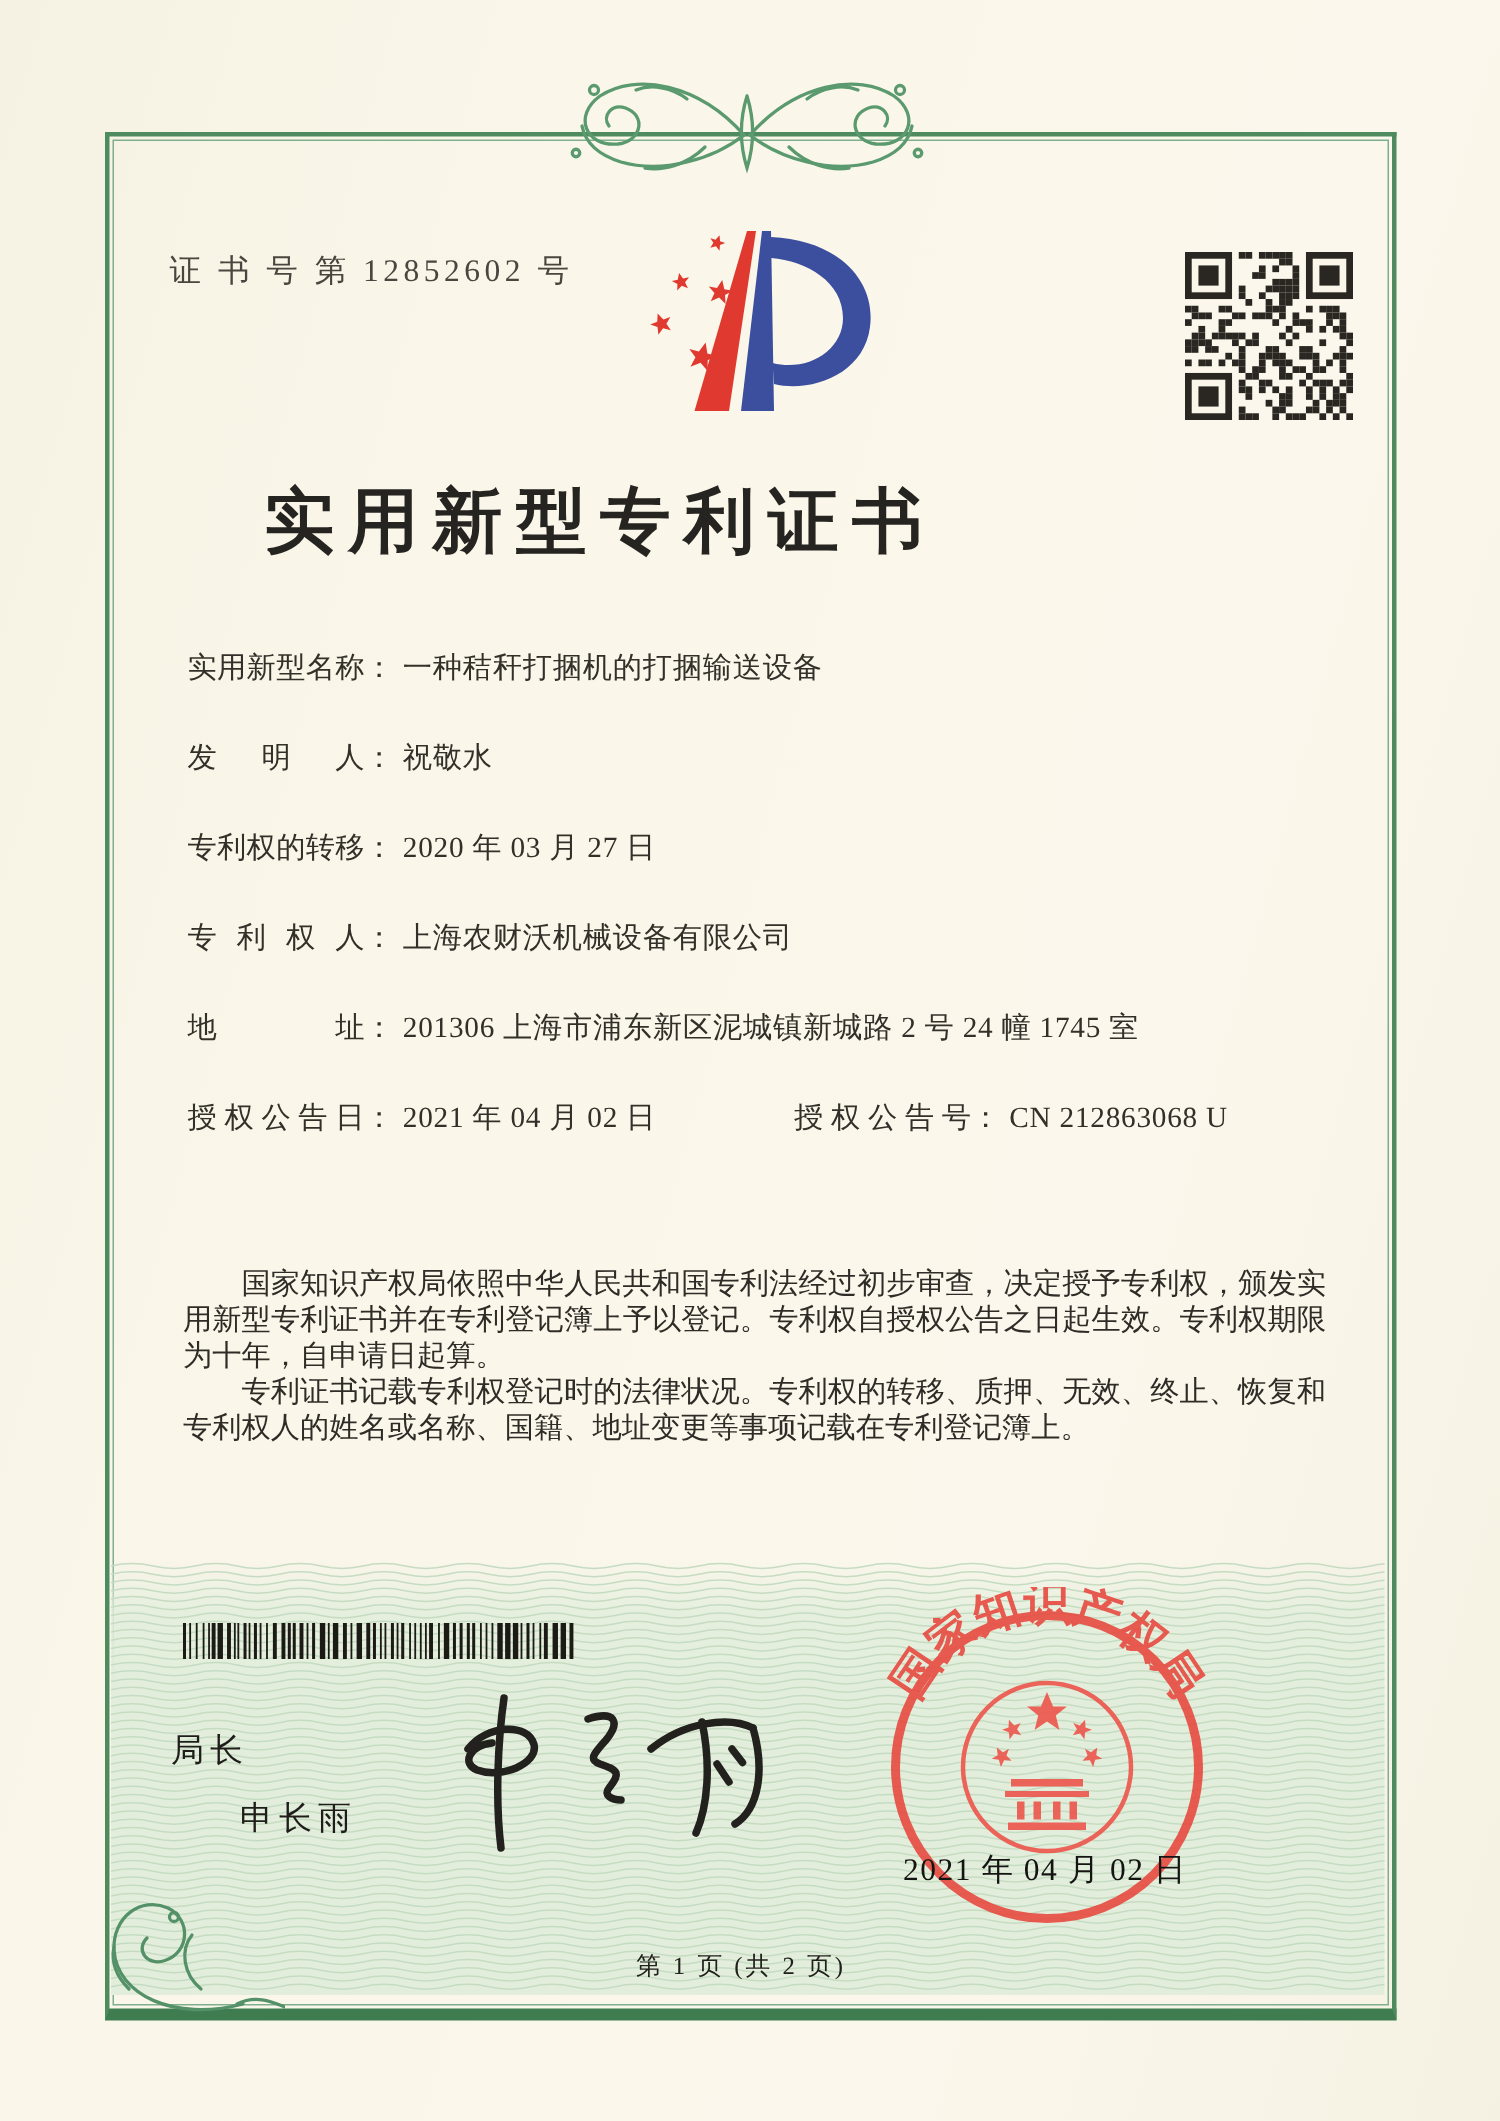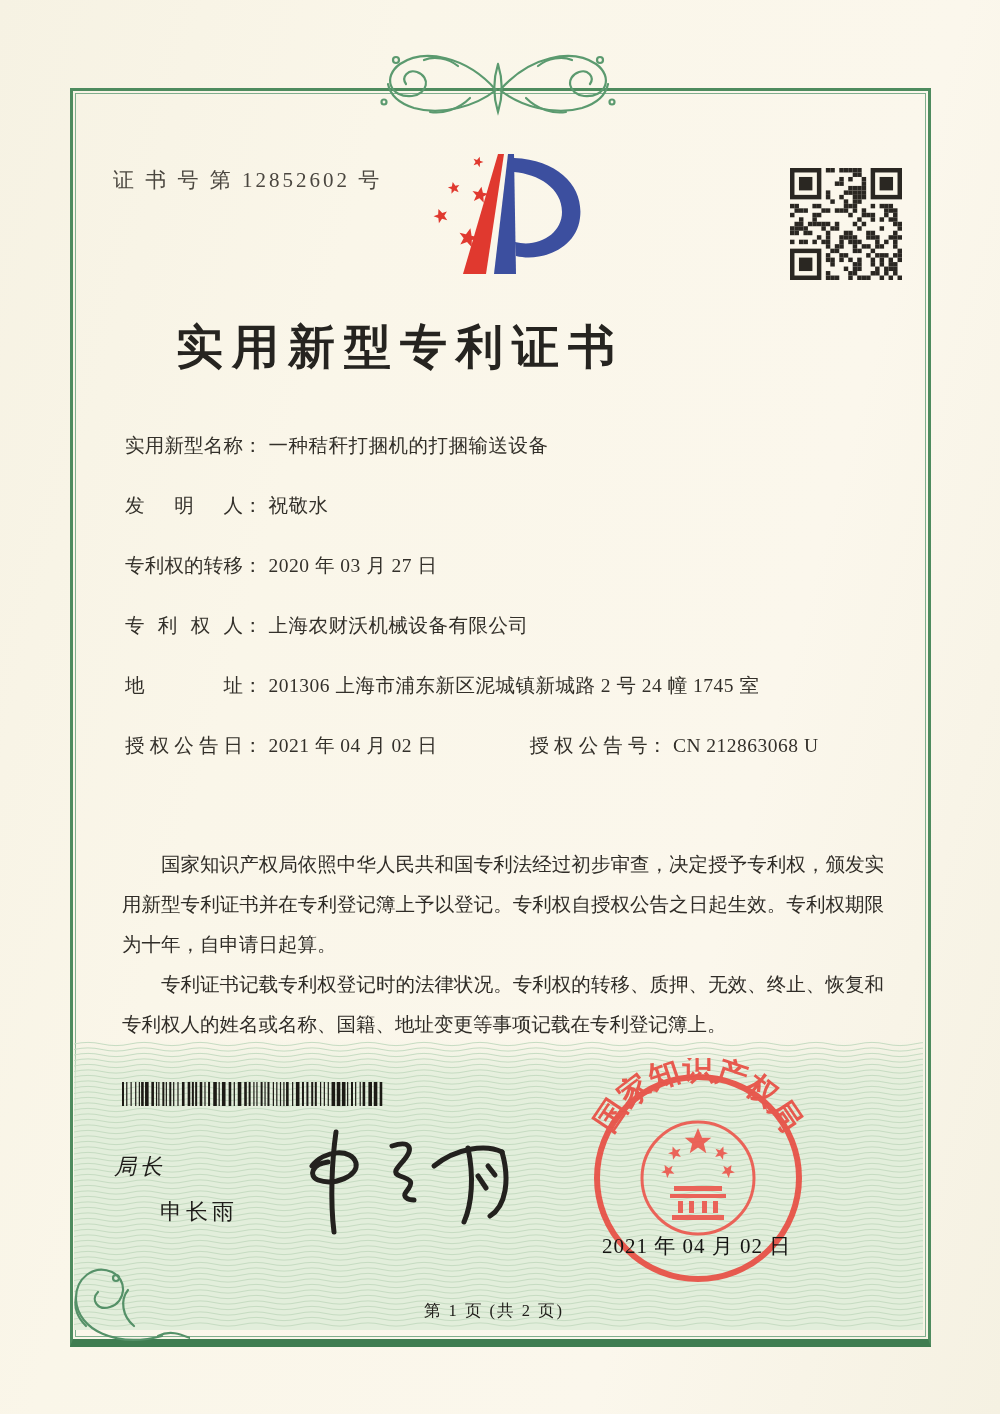--- a/index.html
+++ b/index.html
@@ -27,28 +27,28 @@
   
   .fields{position:absolute;left:125px;top:433px;width:770px;font-size:19.5px;color:#33302a;}
   .frow{height:60px;line-height:26px;white-space:nowrap;}
   .flabel{display:inline-block;width:118px;text-align:justify;text-align-last:justify;vertical-align:top;}
   .fcolon{display:inline-block;margin-right:6px;vertical-align:top;}
   .fvalue{display:inline-block;letter-spacing:.5px;vertical-align:top;}
   .fgroup2{display:inline-block;margin-left:92px;}
 
   
   .paras{position:absolute;left:122px;top:845px;width:762px;font-size:19.5px;
-    line-height:40px;text-align:justify;color:#2f2c27;}
+    line-height:24px;text-align:justify;color:#2f2c27;}
   .paras p{margin:0;text-indent:2em;}
 
   
   .barcode{position:absolute;left:122px;top:1082px;width:262px;height:24px;}
 
   
-  .sig-title{position:absolute;left:114px;top:1152px;font-size:22px;color:#1f1d1a;letter-spacing:4px;font-style:italic;}
+  .sig-title{position:absolute;left:114px;top:1152px;font-size:22px;color:#1f1d1a;letter-spacing:4px;}
   .sig-name{position:absolute;left:124px;top:1197px;font-size:22px;color:#1f1d1a;letter-spacing:4px;margin-left:36px;}
   .sig-hand{position:absolute;left:272px;top:1118px;}
 
   
   .seal{position:absolute;left:578px;top:1058px;}
   .seal-date{position:absolute;left:602px;top:1232px;font-size:21px;color:#141412;letter-spacing:1px;}
 
   
   .page-info{position:absolute;left:0;top:1300px;width:988px;text-align:center;font-size:16.5px;color:#22201c;letter-spacing:2px;}
   .back-note{position:absolute;left:0;top:1358px;width:1000px;text-align:center;font-size:19px;color:#2a2722;letter-spacing:4px;}

